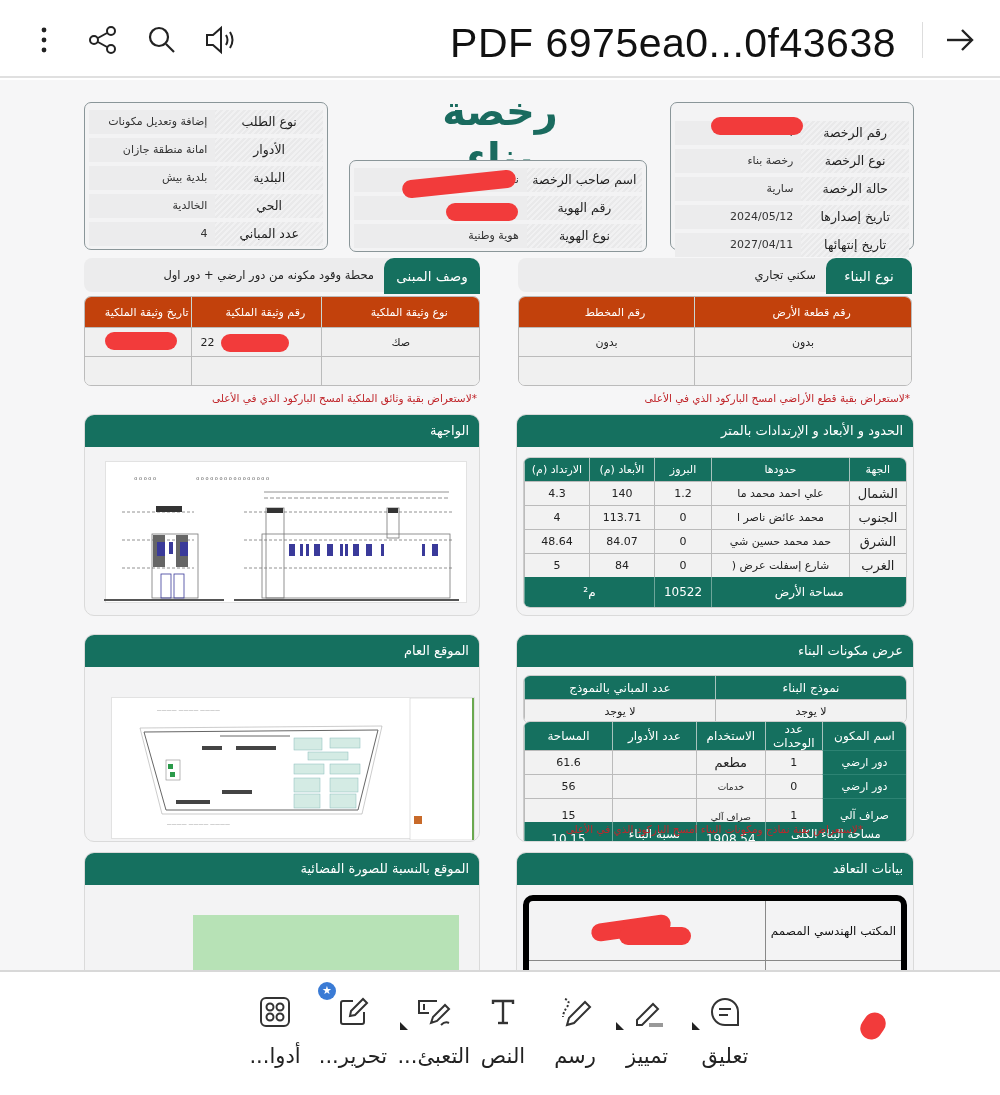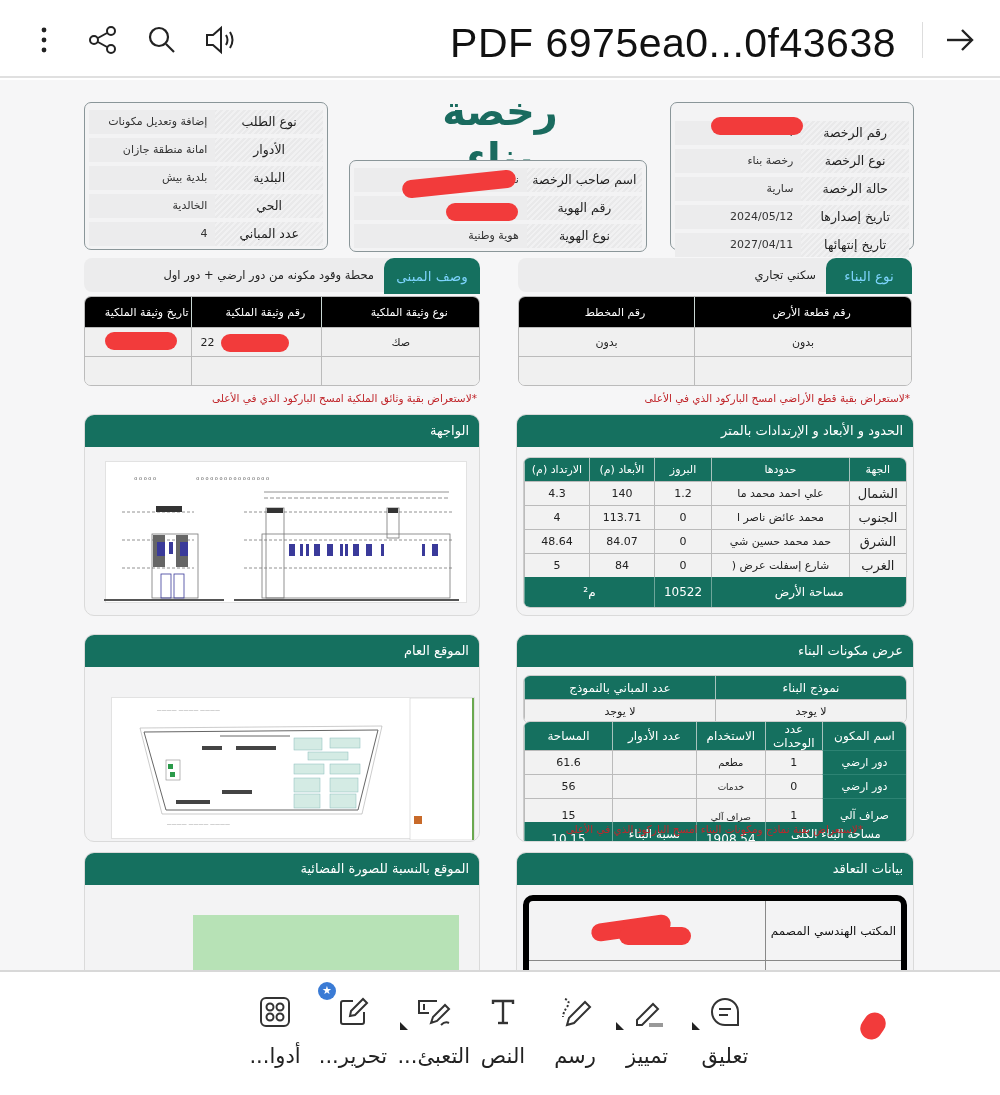--- a/index.html
+++ b/index.html
@@ -10,27 +10,27 @@
   .topbar .sep { position: absolute; left: 922px; top: 22px; width: 1px; height: 36px; background: #ddd; }
 
   .doc { position: absolute; left: 0; top: 80px; width: 1000px; height: 890px; background: #f6f6f7; overflow: hidden; direction: rtl; }
   .card { position: absolute; background: #f3f3f4; border: 1.5px solid #8a9699; border-radius: 7px; }
   .kv-row { display: flex; height: 28px; margin: 0 4px; align-items: center; }
   .kv-row .k { width: 46%; text-align: center; font-size: 12.5px; color: #222; background: repeating-linear-gradient(135deg,#e9e9ea 0 2px,#f1f1f2 2px 4px); height: 24px; line-height: 24px; }
   .kv-row .v { flex: 1; font-size: 11px; color: #333; padding-right: 8px; text-align: right; background: #ececed; height: 24px; line-height: 24px; }
   .redact { position: absolute; background: #f23b3b; border-radius: 12px; height: 18px; }
   .main-title { position: absolute; left: 420px; top: 8px; width: 160px; text-align: center; font-size: 40px; font-weight: bold; color: #1a6b5f; }
 
-  .green { background: #15705f; color: #7dd3fc; }
+  .green { background: #15705f; color: #ffffff; }
   .tabbar { position: absolute; height: 34px; background: #ececed; border-radius: 8px; }
   .tab { position: absolute; top: 0; height: 36px; border-radius: 10px 10px 0 0; display: flex; align-items: center; justify-content: center; font-size: 13.5px; }
   .tabval { position: absolute; top: 10px; font-size: 11.5px; color: #222; }
 
   table { border-collapse: separate; border-spacing: 0; width: 100%; }
-  .gtable th { background: #000000; color: #fff; font-weight: normal; font-size: 11px; height: 30px; border-left: 1px solid #c9d6d3; padding-left: 17px; }
+  .gtable th { background: #c2410c; color: #fff; font-weight: normal; font-size: 11px; height: 30px; border-left: 1px solid #c9d6d3; padding-left: 17px; }
   .gtable td { background: #f0f0f0; font-size: 11px; color: #222; text-align: center; height: 29px; border-left: 1px solid #bbb; border-top: 1px solid #bbb; }
   .gtable th:last-child, .gtable td:last-child { border-left: none; }
   .tablewrap { position: absolute; border-radius: 7px; overflow: hidden; border: 1px solid #bbb; }
   .note { position: absolute; font-size: 10.5px; color: #c0262b; }
 
   .panel { position: absolute; background: #f3f3f4; border-radius: 10px; overflow: hidden; border: 1px solid #dadada; }
   .panel .ph { height: 32px; background: #15705f; color: #fff; font-size: 13px; padding-right: 10px; line-height: 32px; }
   .drawing { position: absolute; background: #fff; border: 1px solid #e2e2e2; }
 
   .btable td, .btable th { font-size: 11px; text-align: center; }
@@ -336,21 +336,21 @@
             <tr>
           <th style="width:22%; font-size:12px">اسم المكون</th>
           <th style="width:15%; font-size:12px">عدد الوحدات</th>
           <th style="width:18%; font-size:12px">الاستخدام</th>
           <th style="width:22%; font-size:12px">عدد الأدوار</th>
           <th style="font-size:12px">المساحة</th>
         </tr>
         <tr>
               <td class="dir" style="height:21px; font-size:11px">دور ارضي</td>
               <td>1</td>
-              <td style="font-size:10px">مطعم</td>
+              <td style="font-size:13px">مطعم</td>
               <td></td>
               <td>61.6</td>
             </tr>
         <tr>
               <td class="dir" style="height:21px; font-size:11px">دور ارضي</td>
               <td>0</td>
               <td style="font-size:9px">خدمات</td>
               <td></td>
               <td>56</td>
             </tr>

